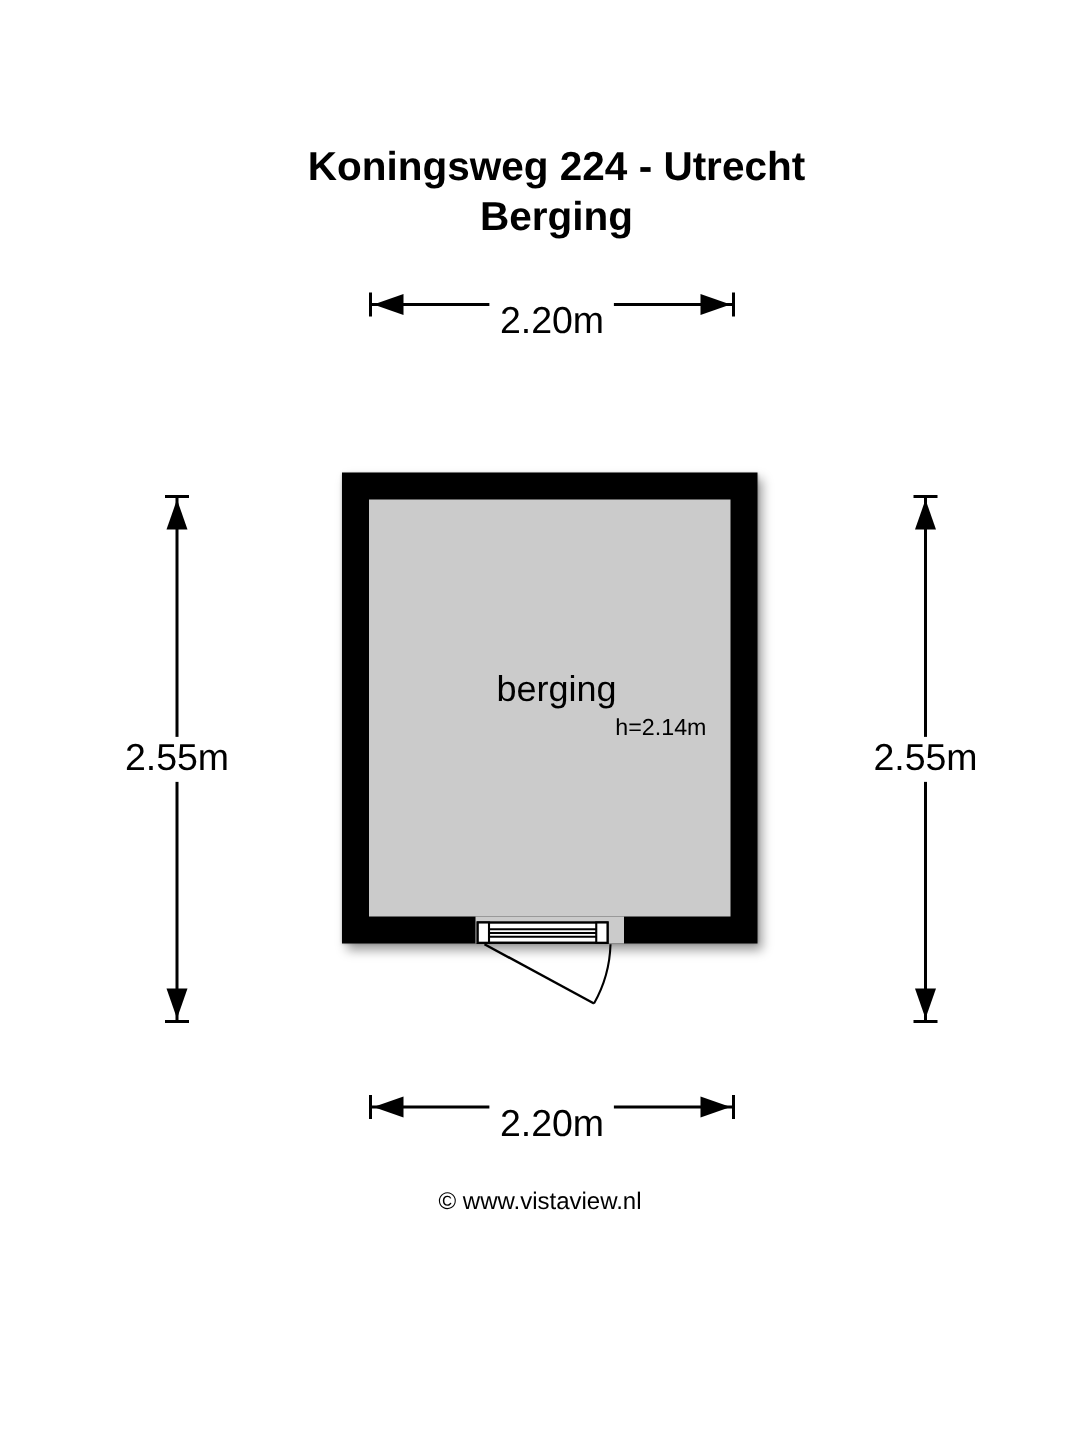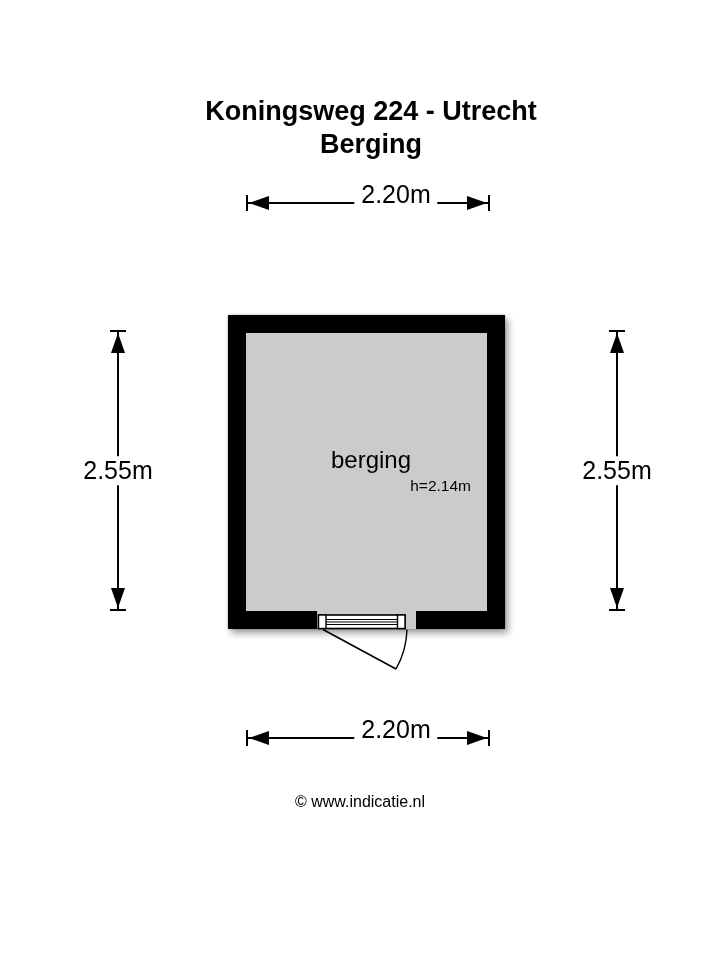--- a/index.html
+++ b/index.html
@@ -40,23 +40,23 @@
     white-space:nowrap;transform:translate(-50%,-50%);
   }
   .dim-h{position:absolute;height:16px;width:242px;left:247px;}
   .dim-h .line{position:absolute;left:1px;right:1px;top:7px;height:2px;background:#000;}
   .dim-h .tick-l{position:absolute;left:-1px;top:0;width:2px;height:16px;background:#000;}
   .dim-h .tick-r{position:absolute;right:-1px;top:0;width:2px;height:16px;background:#000;}
   .dim-h .arr-l{position:absolute;left:2px;top:1px;width:0;height:0;
     border-top:7px solid transparent;border-bottom:7px solid transparent;border-right:20px solid #000;}
   .dim-h .arr-r{position:absolute;right:2px;top:1px;width:0;height:0;
     border-top:7px solid transparent;border-bottom:7px solid transparent;border-left:20px solid #000;}
-  .dim-h .dim-label{left:50%;top:0;margin-left:28px;}
+  .dim-h .dim-label{left:50%;top:20px;}
 
-  .dim-v{position:absolute;width:16px;top:331px;height:279px;}
+  .dim-v{position:absolute;width:16px;top:331px;height:350px;}
   .dim-v .line{position:absolute;top:1px;bottom:1px;left:7px;width:2px;background:#000;}
   .dim-v .tick-t{position:absolute;top:-1px;left:0;width:16px;height:2px;background:#000;}
   .dim-v .tick-b{position:absolute;bottom:-1px;left:0;width:16px;height:2px;background:#000;}
   .dim-v .arr-t{position:absolute;top:2px;left:1px;width:0;height:0;
     border-left:7px solid transparent;border-right:7px solid transparent;border-bottom:20px solid #000;}
   .dim-v .arr-b{position:absolute;bottom:2px;left:1px;width:0;height:0;
     border-left:7px solid transparent;border-right:7px solid transparent;border-top:20px solid #000;}
   .dim-v .dim-label{left:8px;top:50%;}
 
   
@@ -126,14 +126,14 @@
 <div class="dim-h" style="top:730px;">
   <div class="line"></div>
   <div class="tick-l"></div>
   <div class="tick-r"></div>
   <div class="arr-l"></div>
   <div class="arr-r"></div>
   <div class="dim-label">2.20m</div>
 </div>
 
 <div class="footer">
-  <div>© www.indicatie.nl</div>
+  <div>© www.vistaview.nl</div>
 </div>
 
 </body></html>

